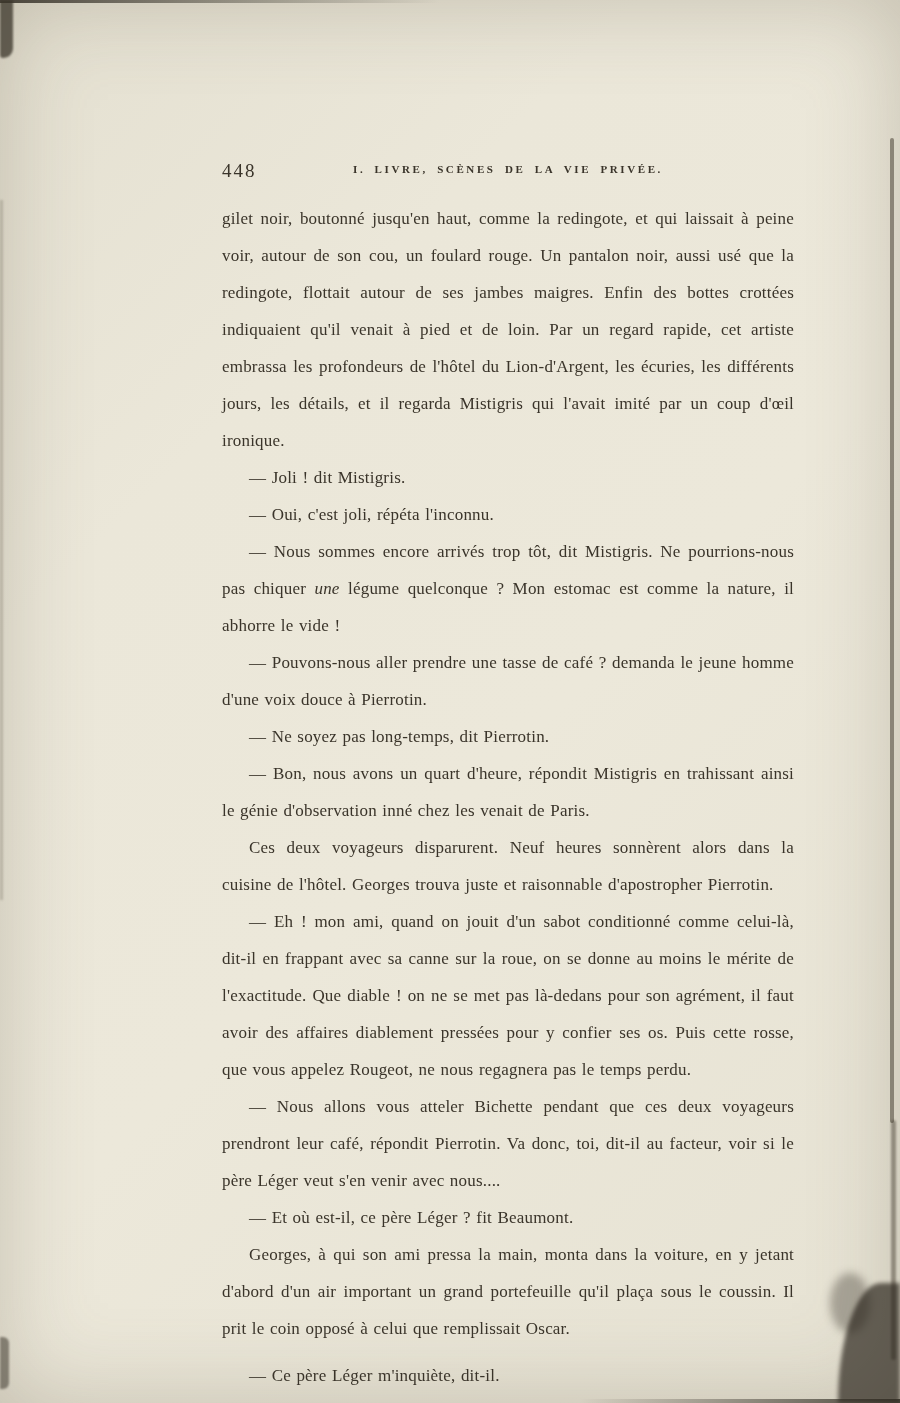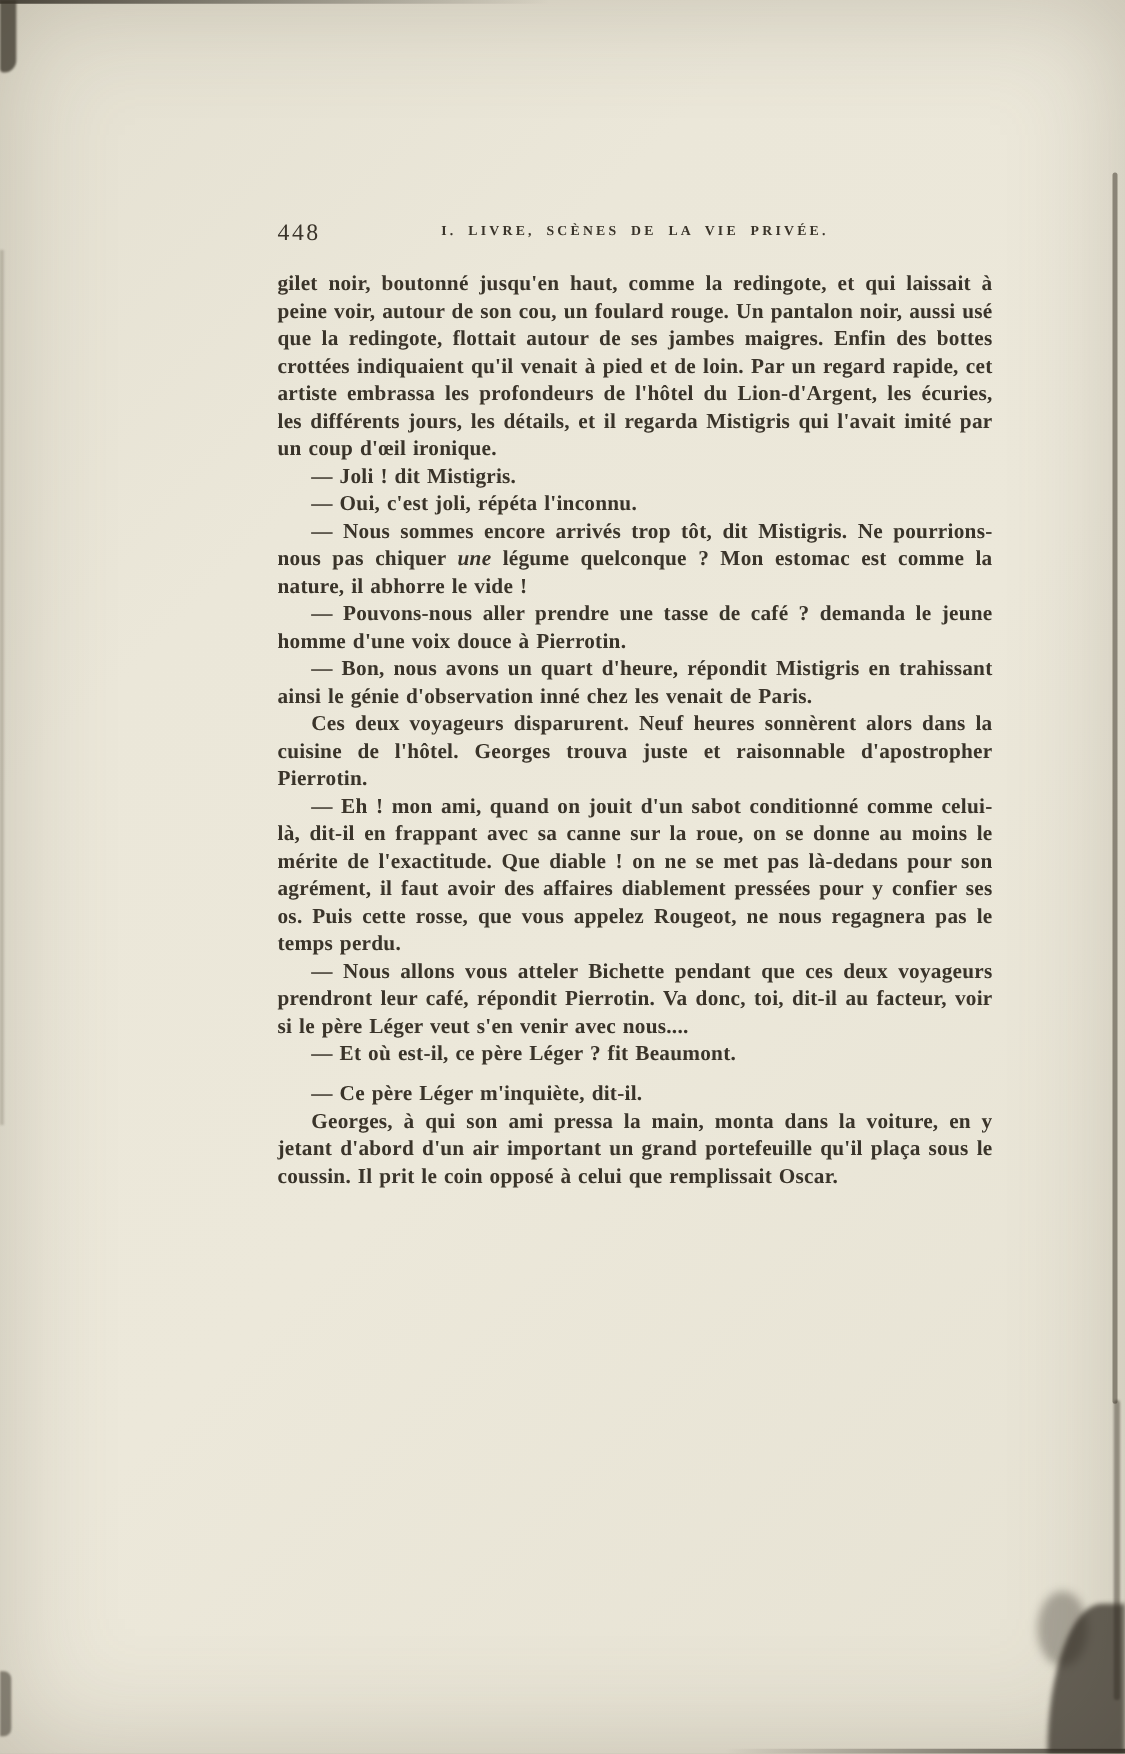--- a/index.html
+++ b/index.html
@@ -41,21 +41,20 @@
     background: rgba(60,54,43,0.55); border-radius: 0 6px 6px 0; filter: blur(1px); }
   .a-left-faint { left: 0; top: 200px; width: 3px; height: 700px;
     background: rgba(90,82,66,0.25); filter: blur(1px); }
   
   .content {
     position: absolute;
     left: 222px;
     top: 160px;
     width: 572px;
     color: #3a342a;
-    margin-top: 16px;
   }
   .header-row {
     position: relative;
     height: 30px;
   }
   .page-number {
     position: absolute;
     left: 0;
     top: 0;
     font-size: 19px;
@@ -70,24 +69,23 @@
     text-align: center;
     font-size: 11px;
     font-weight: 700;
     letter-spacing: 2.6px;
     word-spacing: 4px;
     color: #3a342a;
   }
   .text-block {
     margin-top: 10px;
     font-size: 17px;
-    line-height: 22px;
+    line-height: 37px;
     letter-spacing: 0.2px;
     word-spacing: 1px;
-    font-weight: bold;
   }
   .text-block p {
     margin: 0;
     text-align: justify;
     text-justify: inter-word;
   }
   .text-block p.indent { text-indent: 27px; }
   .text-block p.space-before { margin-top: 10px; }
   .italic { font-style: italic; }
 </style>
@@ -110,23 +108,24 @@
     <div class="header-row">
       <span class="page-number">448</span>
       <span class="running-title">I. LIVRE, SCÈNES DE LA VIE PRIVÉE.</span>
     </div>
     <div class="text-block">
         <p class=""><span>gilet noir, boutonné jusqu'en haut, comme la redingote, et qui laissait à peine voir, autour de son cou, un foulard rouge. Un pantalon noir, aussi usé que la redingote, flottait autour de ses jambes maigres. Enfin des bottes crottées indiquaient qu'il venait à pied et de loin. Par un regard rapide, cet artiste embrassa les profondeurs de l'hôtel du Lion-d'Argent, les écuries, les différents jours, les détails, et il regarda Mistigris qui l'avait imité par un coup d'œil ironique.</span></p>
         <p class="indent"><span>— Joli ! dit Mistigris.</span></p>
         <p class="indent"><span>— Oui, c'est joli, répéta l'inconnu.</span></p>
         <p class="indent"><span>— Nous sommes encore arrivés trop tôt, dit Mistigris. Ne pourrions-nous pas chiquer </span><span class="italic">une</span><span> légume quelconque ? Mon estomac est comme la nature, il abhorre le vide !</span></p>
         <p class="indent"><span>— Pouvons-nous aller prendre une tasse de café ? demanda le jeune homme d'une voix douce à Pierrotin.</span></p>
+        <p class="indent"><span>— Ne soyez pas long-temps, dit Pierrotin.</span></p>
         <p class="indent"><span>— Bon, nous avons un quart d'heure, répondit Mistigris en trahissant ainsi le génie d'observation inné chez les venait de Paris.</span></p>
         <p class="indent"><span>Ces deux voyageurs disparurent. Neuf heures sonnèrent alors dans la cuisine de l'hôtel. Georges trouva juste et raisonnable d'apostropher Pierrotin.</span></p>
         <p class="indent"><span>— Eh ! mon ami, quand on jouit d'un sabot conditionné comme celui-là, dit-il en frappant avec sa canne sur la roue, on se donne au moins le mérite de l'exactitude. Que diable ! on ne se met pas là-dedans pour son agrément, il faut avoir des affaires diablement pressées pour y confier ses os. Puis cette rosse, que vous appelez Rougeot, ne nous regagnera pas le temps perdu.</span></p>
         <p class="indent"><span>— Nous allons vous atteler Bichette pendant que ces deux voyageurs prendront leur café, répondit Pierrotin. Va donc, toi, dit-il au facteur, voir si le père Léger veut s'en venir avec nous....</span></p>
         <p class="indent"><span>— Et où est-il, ce père Léger ? fit Beaumont.</span></p>
+        <p class="indent"><span>Georges, à qui son ami pressa la main, monta dans la voiture, en y jetant d'abord d'un air important un grand portefeuille qu'il plaça sous le coussin. Il prit le coin opposé à celui que remplissait Oscar.</span></p>
         <p class="indent space-before"><span>— Ce père Léger m'inquiète, dit-il.</span></p>
-        <p class="indent"><span>Georges, à qui son ami pressa la main, monta dans la voiture, en y jetant d'abord d'un air important un grand portefeuille qu'il plaça sous le coussin. Il prit le coin opposé à celui que remplissait Oscar.</span></p>
       </div>
   </div>
 
 </div>
 
 </body></html>

